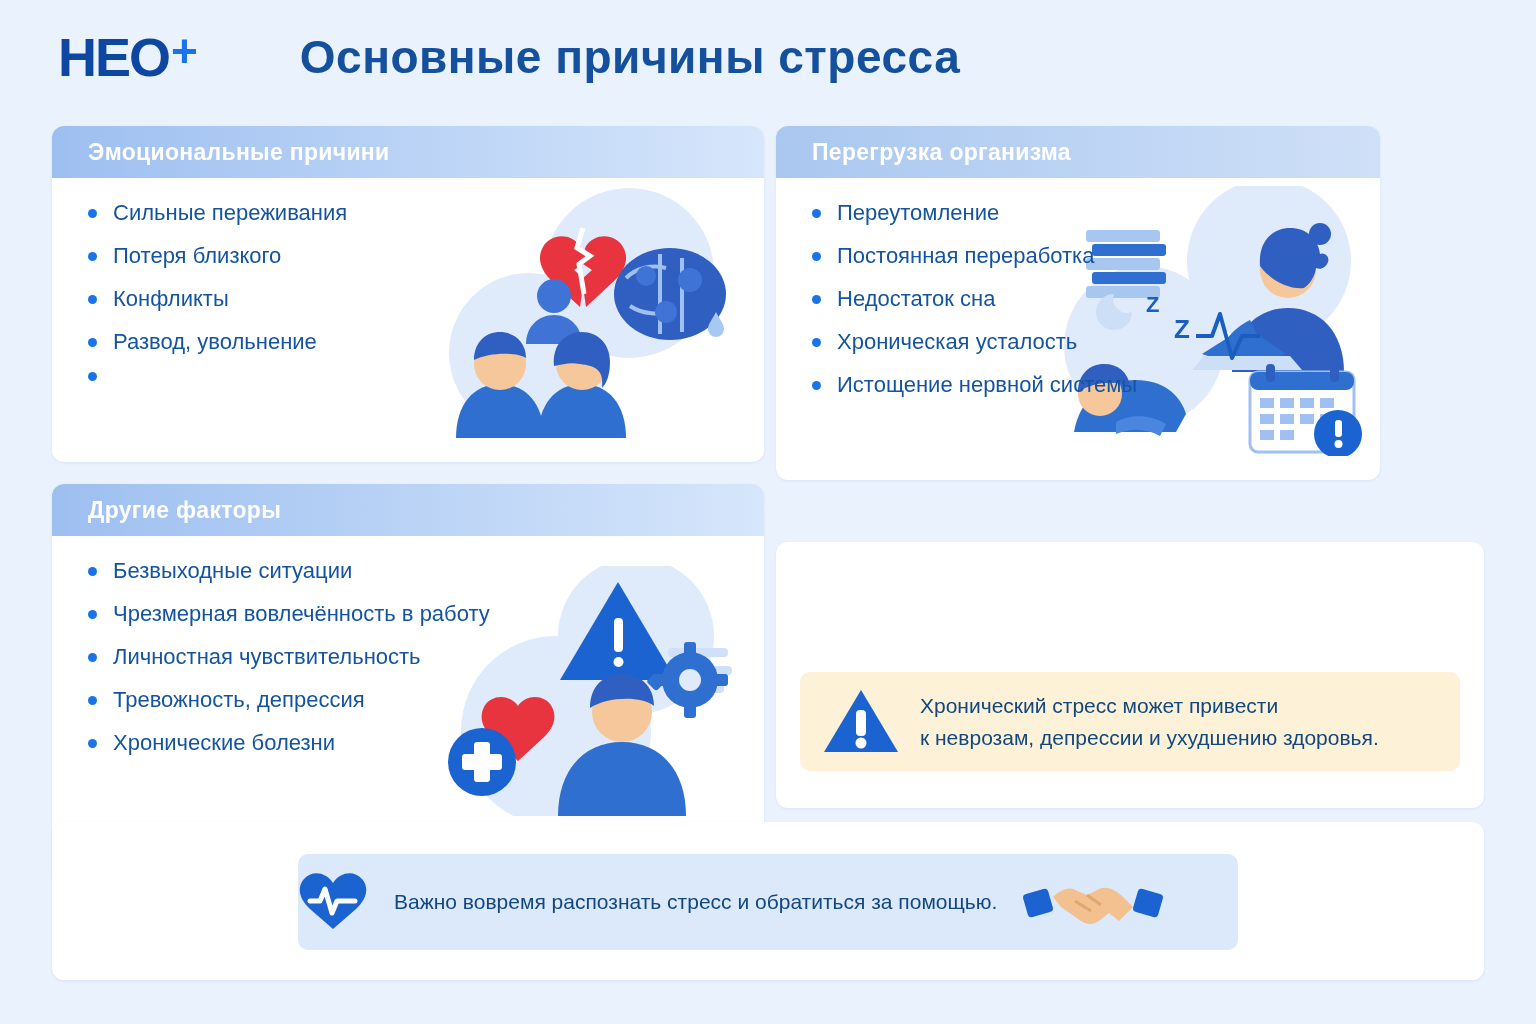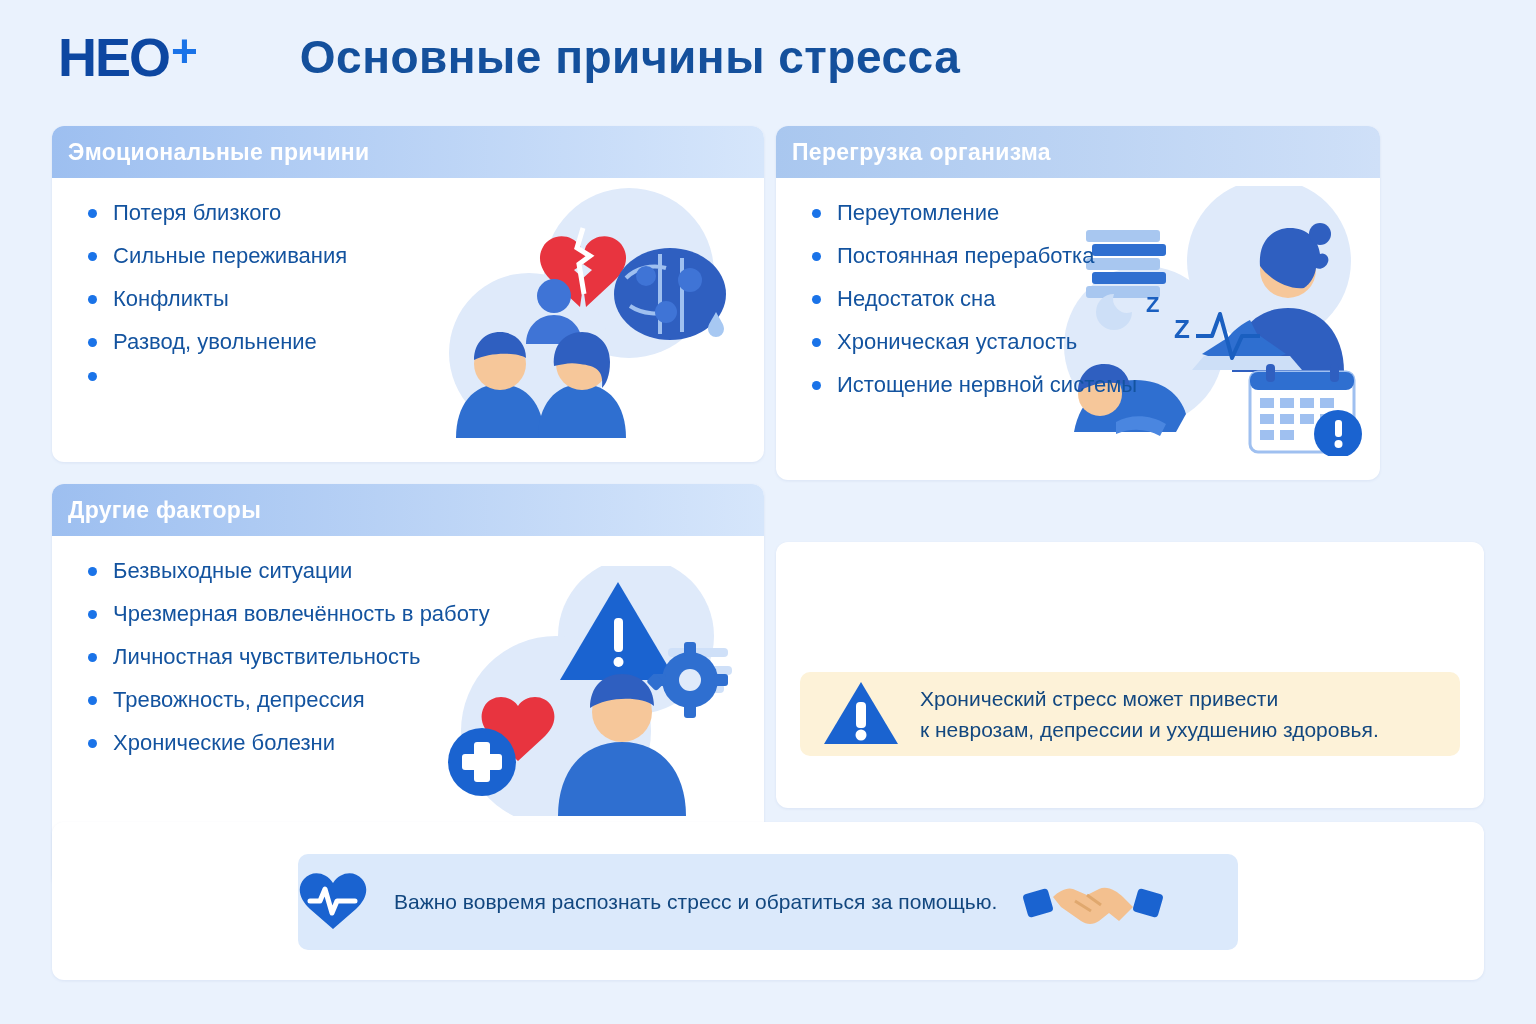--- a/index.html
+++ b/index.html
@@ -65,21 +65,21 @@
     background: #ffffff;
     border-radius: 12px;
     box-shadow: 0 1px 3px rgba(21, 70, 140, 0.08);
     overflow: hidden;
   }
   .card-header {
     height: 52px;
     background: linear-gradient(90deg, #a9c7ef 0%, #cddff7 100%);
     display: flex;
     align-items: center;
-    padding-left: 16px;
+    padding-left: 36px;
     box-sizing: border-box;
   }
   .card-header-title {
     font-size: 23px;
     font-weight: bold;
     color: #ffffff;
     letter-spacing: 0.3px;
   }
   .card-body {
     position: relative;
@@ -132,21 +132,21 @@
   #illus-emotional { right: 10px;  top: 10px;  width: 320px; height: 250px; }
   #illus-overload  { right: 6px;   top: 8px;   width: 320px; height: 270px; }
   #illus-other     { right: 18px;  top: 30px;  width: 340px; height: 250px; }
 
   
   .warn-banner {
     position: absolute;
     left: 24px;
     top: 130px;
     width: 660px;
-    height: 84px;
+    height: 99px;
     background: #fdf2d8;
     border-radius: 10px;
     display: flex;
     align-items: center;
     padding: 0 22px;
     box-sizing: border-box;
   }
   .warn-text {
     font-size: 21px;
     color: #12477f;
@@ -229,25 +229,25 @@
             <path d="M104 250c0-33 17-54 44-54s44 21 44 54z" fill="#2f6fd0"></path>
             <circle cx="148" cy="176" r="26" fill="#f6c79a"></circle>
             <path d="M120 178c-2-22 12-34 28-34s28 12 28 30c0 14-4 22-8 26 2-18-6-22-22-24-10-2-16 0-26 2z" fill="#2f5fc0"></path>
           </g>
         </svg>
       </div>
 
       <ul class="bullets">
         <li>
             <span class="dot"></span>
+            <span>Сильные переживания</span>
+          </li>
+        <li>
+            <span class="dot"></span>
             <span>Потеря близкого</span>
-          </li>
-        <li>
-            <span class="dot"></span>
-            <span>Сильные переживания</span>
           </li>
         <li>
             <span class="dot"></span>
             <span>Конфликты</span>
           </li>
         <li>
             <span class="dot"></span>
             <span>Развод, увольнение</span>
           </li>
         <li>

